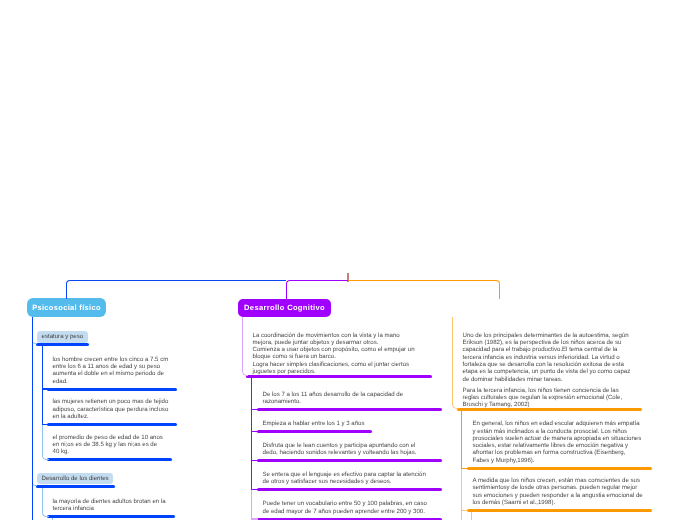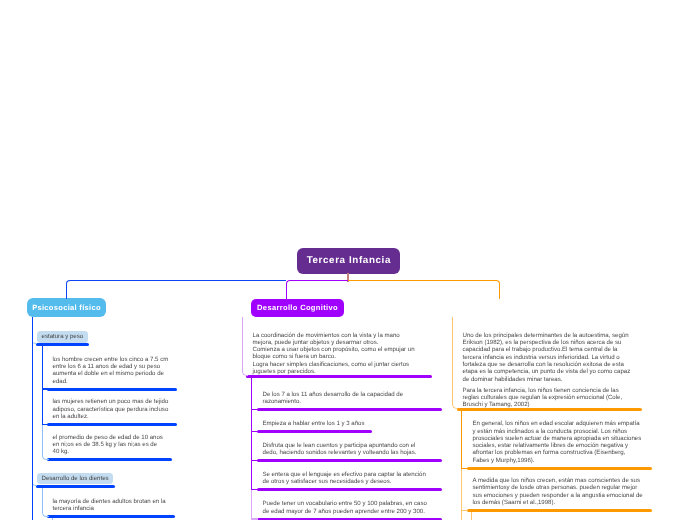--- a/index.html
+++ b/index.html
@@ -13,21 +13,21 @@
   .node{position:absolute;display:flex;align-items:center;justify-content:center;
         font-weight:bold;box-sizing:border-box;white-space:nowrap;}
 
   #root-node{left:297px;top:248px;width:103px;height:25.5px;background:#662d91;
              border-radius:6px;color:#fff;font-size:9.8px;letter-spacing:.62px;
              text-indent:.62px;}
 
   #cat-fisico{left:27px;top:298px;width:79px;height:19px;background:#54bcec;
               border-radius:6px;color:#fff;font-size:7.55px;letter-spacing:.3px;}
   #cat-cognitivo{left:238px;top:298.5px;width:93px;height:18.5px;background:#a000fd;
-              border-radius:5px;color:#fff;font-size:7.55px;letter-spacing:.33px;margin-left:13px;}
+              border-radius:5px;color:#fff;font-size:7.55px;letter-spacing:.33px;}
   #cat-psicosocial{left:448px;top:298.5px;width:100px;height:18.5px;background:#ff9900;
               border-radius:5px;color:#1a1a1a;font-size:7.55px;letter-spacing:.33px;}
 
   .sublabel{position:absolute;background:#c3dcf0;border-radius:3.5px;color:#444;
             font-size:6.1px;display:flex;align-items:center;box-sizing:border-box;
             padding:0 4.5px;white-space:nowrap;letter-spacing:0;}
 
   .bar{position:absolute;height:3.1px;border-radius:1.6px;}
 
   .txt{position:absolute;color:#4a4a4a;font-size:6.1px;line-height:7.3px;
@@ -47,21 +47,20 @@
   
   #c-orange-h{left:347.6px;top:280.2px;width:152.4px;height:18.6px;
             border-right:1.35px solid #ff9900;border-top:1.35px solid #ff9900;
             border-top-right-radius:4px;box-sizing:border-box;}
 </style>
 </head>
 <body>
 
 <div id="stage">
 
-  <div class="node" id="root-node">Tercera Infancia</div>
 
   <div class="node" id="cat-fisico">Psicosocial físico</div>
   <div class="node" id="cat-cognitivo">Desarrollo Cognitivo</div>
 
   <div class="conn" id="c-root-stub"></div>
   <div class="conn" id="c-blue-h"></div>
 
   <div class="conn" id="c-purple-h"></div>
 
   <div class="conn" id="c-orange-h"></div>

